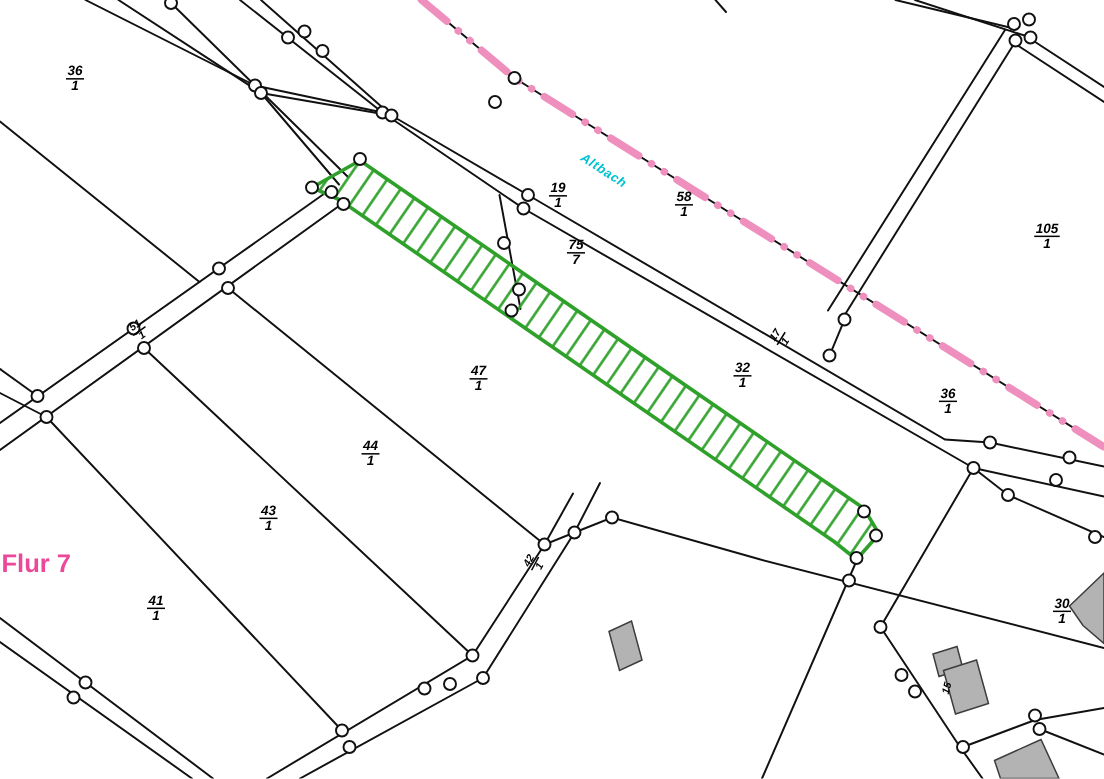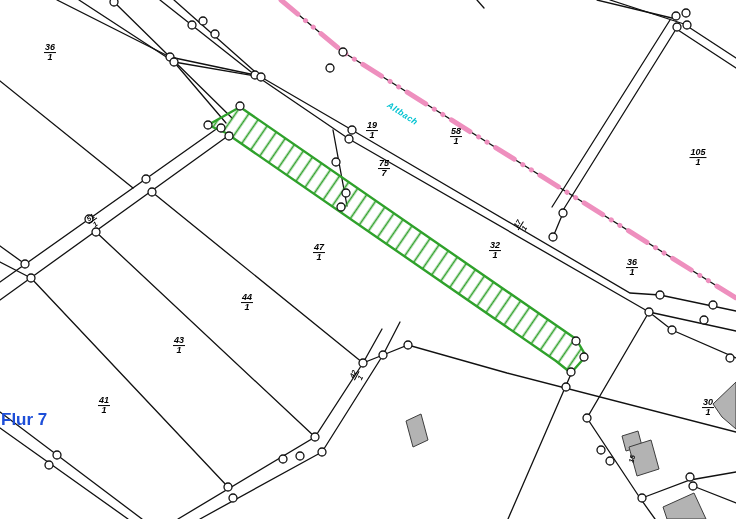--- a/index.html
+++ b/index.html
@@ -27,22 +27,21 @@
     font:bold italic 9px/1.05 "Liberation Sans", sans-serif;
     color:#000;
     white-space:nowrap;
   }
   .plabel .num{display:block;border-bottom:1px solid #000;padding:0 1px;}
   .plabel .den{display:block;}
   .plabel.small{font-size:7px;}
   .flur-label{
     position:absolute;left:1px;top:367px;
     font:bold 17px/1 "Liberation Sans", sans-serif;
-    color:#1d4ed8;
-    margin-top:44px;
+    color:#ec4899;
   }
   .stream-label{
     position:absolute;left:388px;top:100px;
     font:bold italic 8.5px/1 "Liberation Sans", sans-serif;
     color:var(--cyan);
     transform:rotate(33deg);
     transform-origin:left center;
     letter-spacing:.5px;
     white-space:nowrap;
   }

